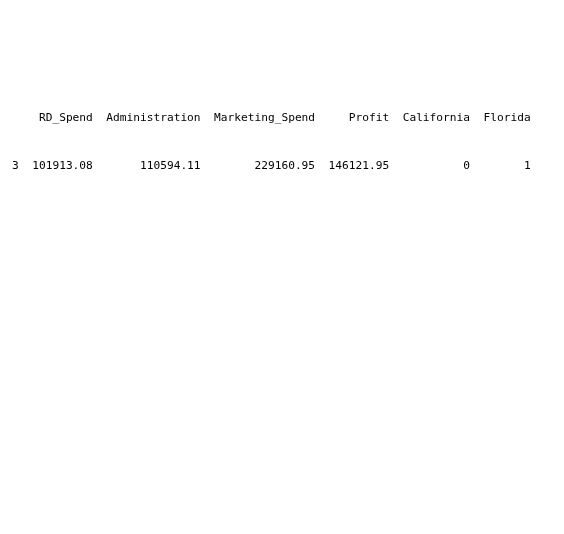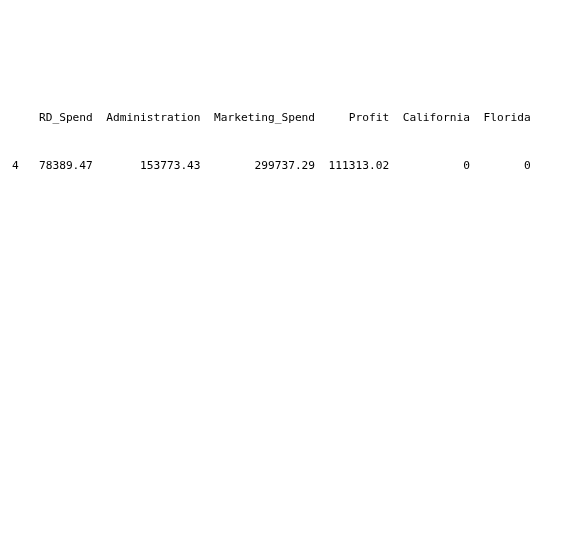--- a/index.html
+++ b/index.html
@@ -50,21 +50,21 @@
   }
 </style>
 </head>
 <body>
 
 <div id="console-output">
 
   
   <div class="out-block">
     <span class="out-line hdr-line">    RD_Spend  Administration  Marketing_Spend     Profit  California  Florida</span>
-    <span class="out-line">4   78389.47       153773.43        299737.29  111313.02           0        0</span>
+    <span class="out-line">3  101913.08       110594.11        229160.95  146121.95           0        1</span>
   </div>
 
   <span class="blank-line"></span>
 
   
   <div class="out-block">
     
     
     
     

